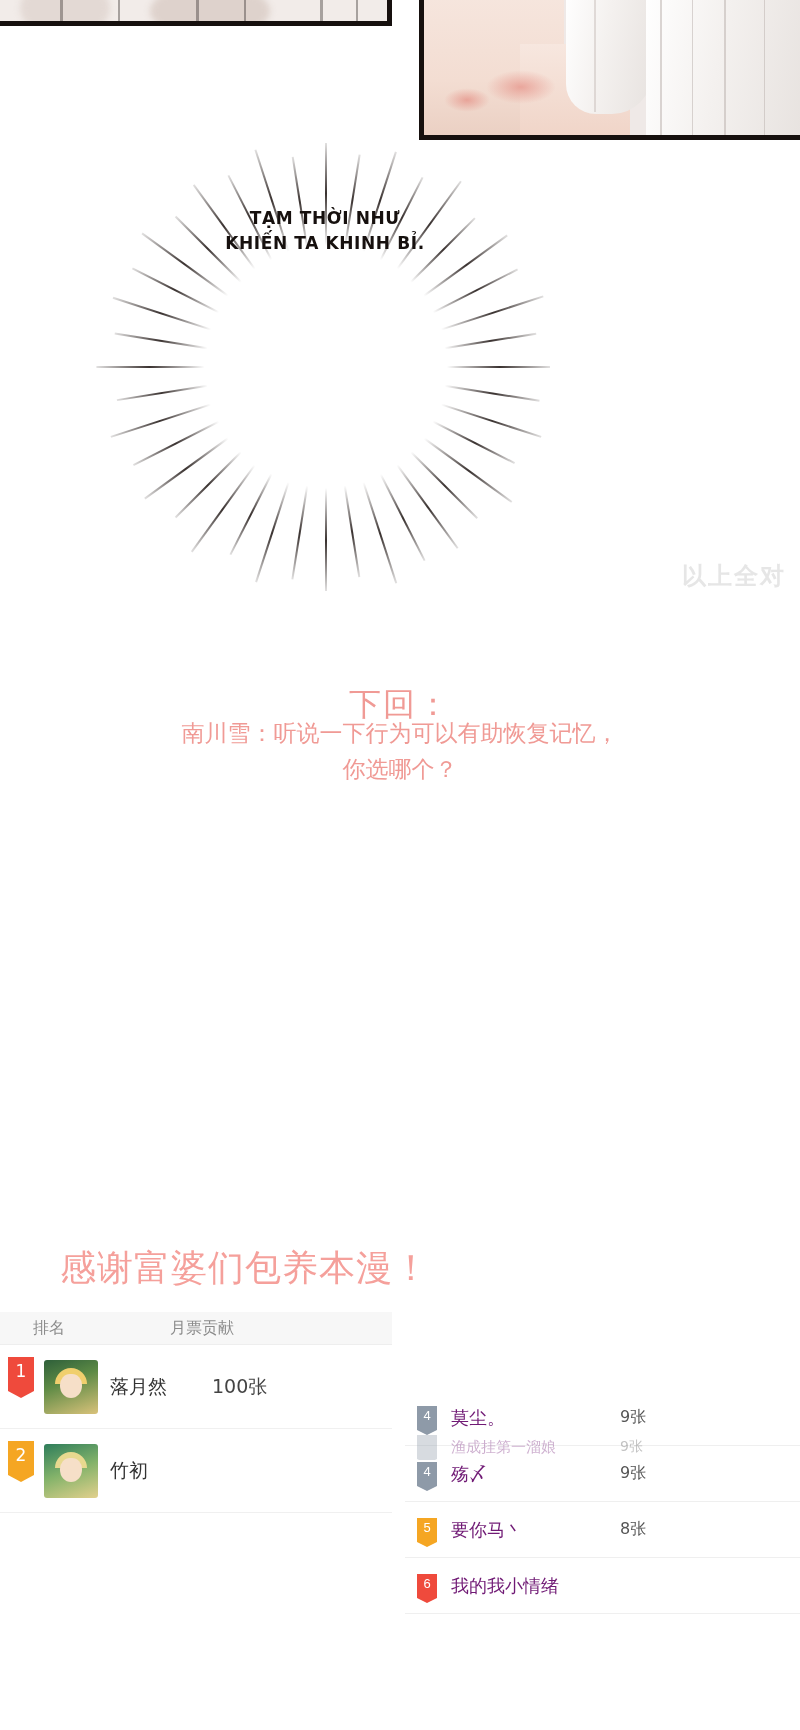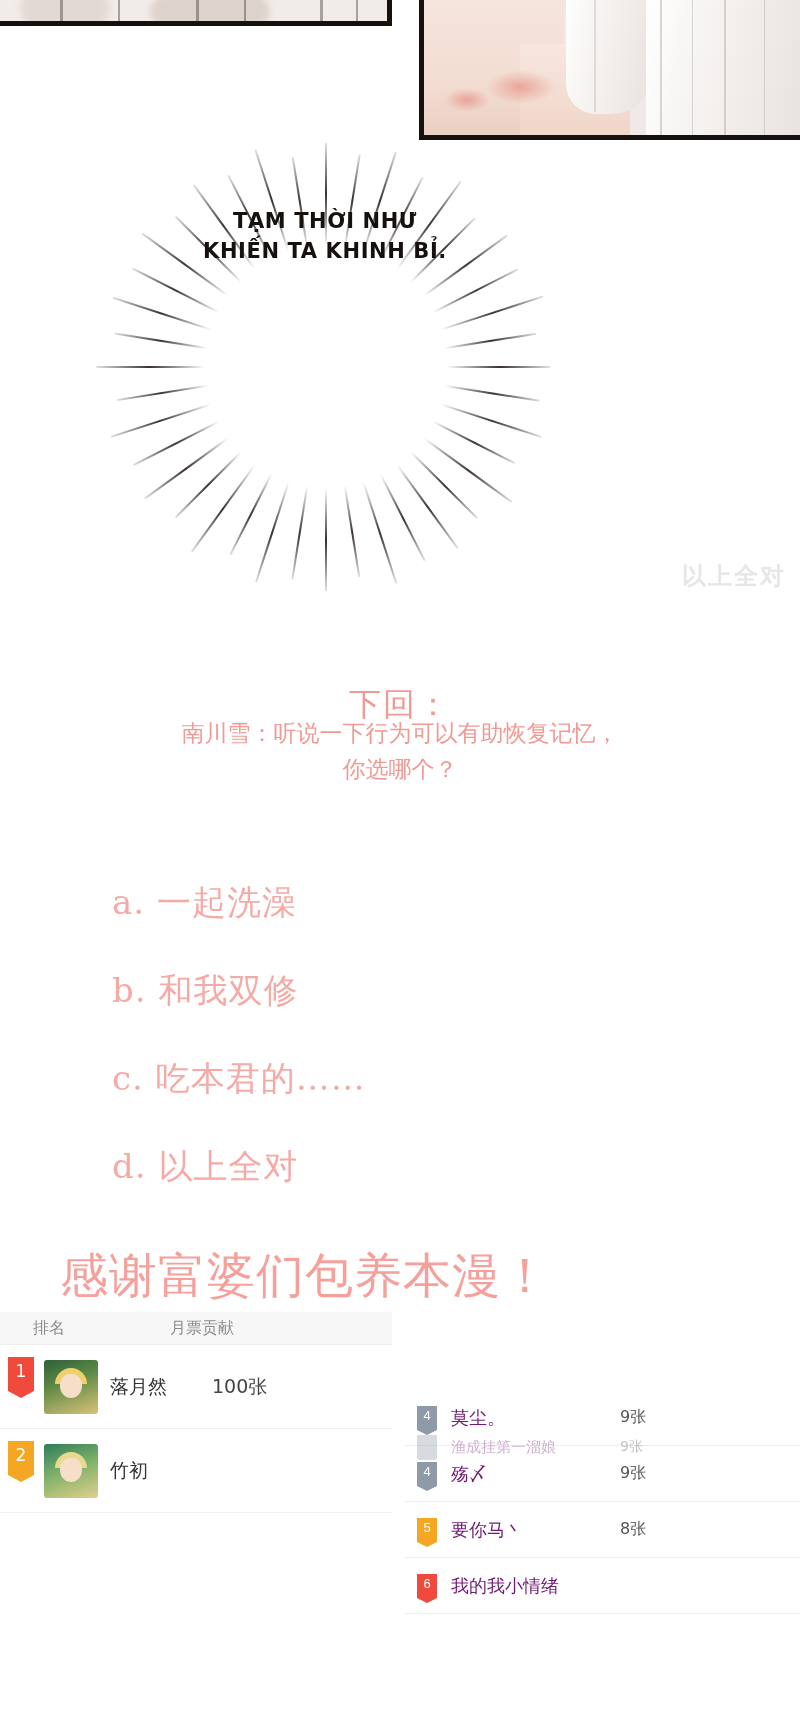--- a/index.html
+++ b/index.html
@@ -61,21 +61,21 @@
   }
   .spike {
     position: absolute; left: 50%; top: 50%;
     width: 2px; height: 112px;
     background: linear-gradient(to top, rgba(60,50,48,0) 8%, #3a3230 55%, rgba(58,50,48,0.15) 100%);
     transform-origin: 50% 100%;
   }
   .burst-text {
     position: absolute; left: 0; top: 66px; width: 100%;
     text-align: center; line-height: 1.45;
-    font-size: 21px; letter-spacing: 0.6px;
+    font-size: 17px; letter-spacing: 0.6px;
     color: #16100e;
     font-family: "DejaVu Sans", sans-serif;
     font-weight: 600;
     z-index: 5;
   }
 
   
   .watermark {
     position: absolute; right: 14px; top: 560px;
     font-size: 24px; letter-spacing: 2px;
@@ -96,21 +96,21 @@
   }
   .options {
     position: absolute; left: 112px; top: 880px; width: 560px;
   }
   .option {
     font-size: 34px; color: #f5aaa6; margin-bottom: 42px;
     font-family: "DejaVu Serif", serif; letter-spacing: 1px;
   }
   .thanks {
     position: absolute; left: 60px; top: 1244px;
-    font-size: 48px; color: #f5a09b;
+    font-size: 36px; color: #f5a09b;
     font-family: "DejaVu Sans", sans-serif; letter-spacing: 1px;
   }
 
   
   .fan-panel {
     position: absolute; left: 0; top: 1312px; width: 392px; height: 418px;
     background: #ffffff; overflow: hidden;
   }
   .fan-head {
     height: 76px; background: #ef4a3c;
@@ -294,26 +294,20 @@
       <div>KHIẾN TA KHINH BỈ.</div>
     </div>
   </div>
 
   <div class="watermark">以上全对</div>
 
   <div class="next-title">下回：</div>
   <div class="next-q" style="white-space:pre-line;">南川雪：听说一下行为可以有助恢复记忆，
 你选哪个？</div>
 
-  <div class="options">
-    <div class="option">a. 一起洗澡</div>
-    <div class="option">b. 和我双修</div>
-    <div class="option">c. 吃本君的……</div>
-    <div class="option">d. 以上全对</div>
-  </div>
 
   <div class="thanks">感谢富婆们包养本漫！</div>
 
   <div class="fan-panel">
     <div class="fan-cols">
       <div class="c1">排名</div>
       <div class="c2">月票贡献</div>
     </div>
 
     <div class="fan-row">

